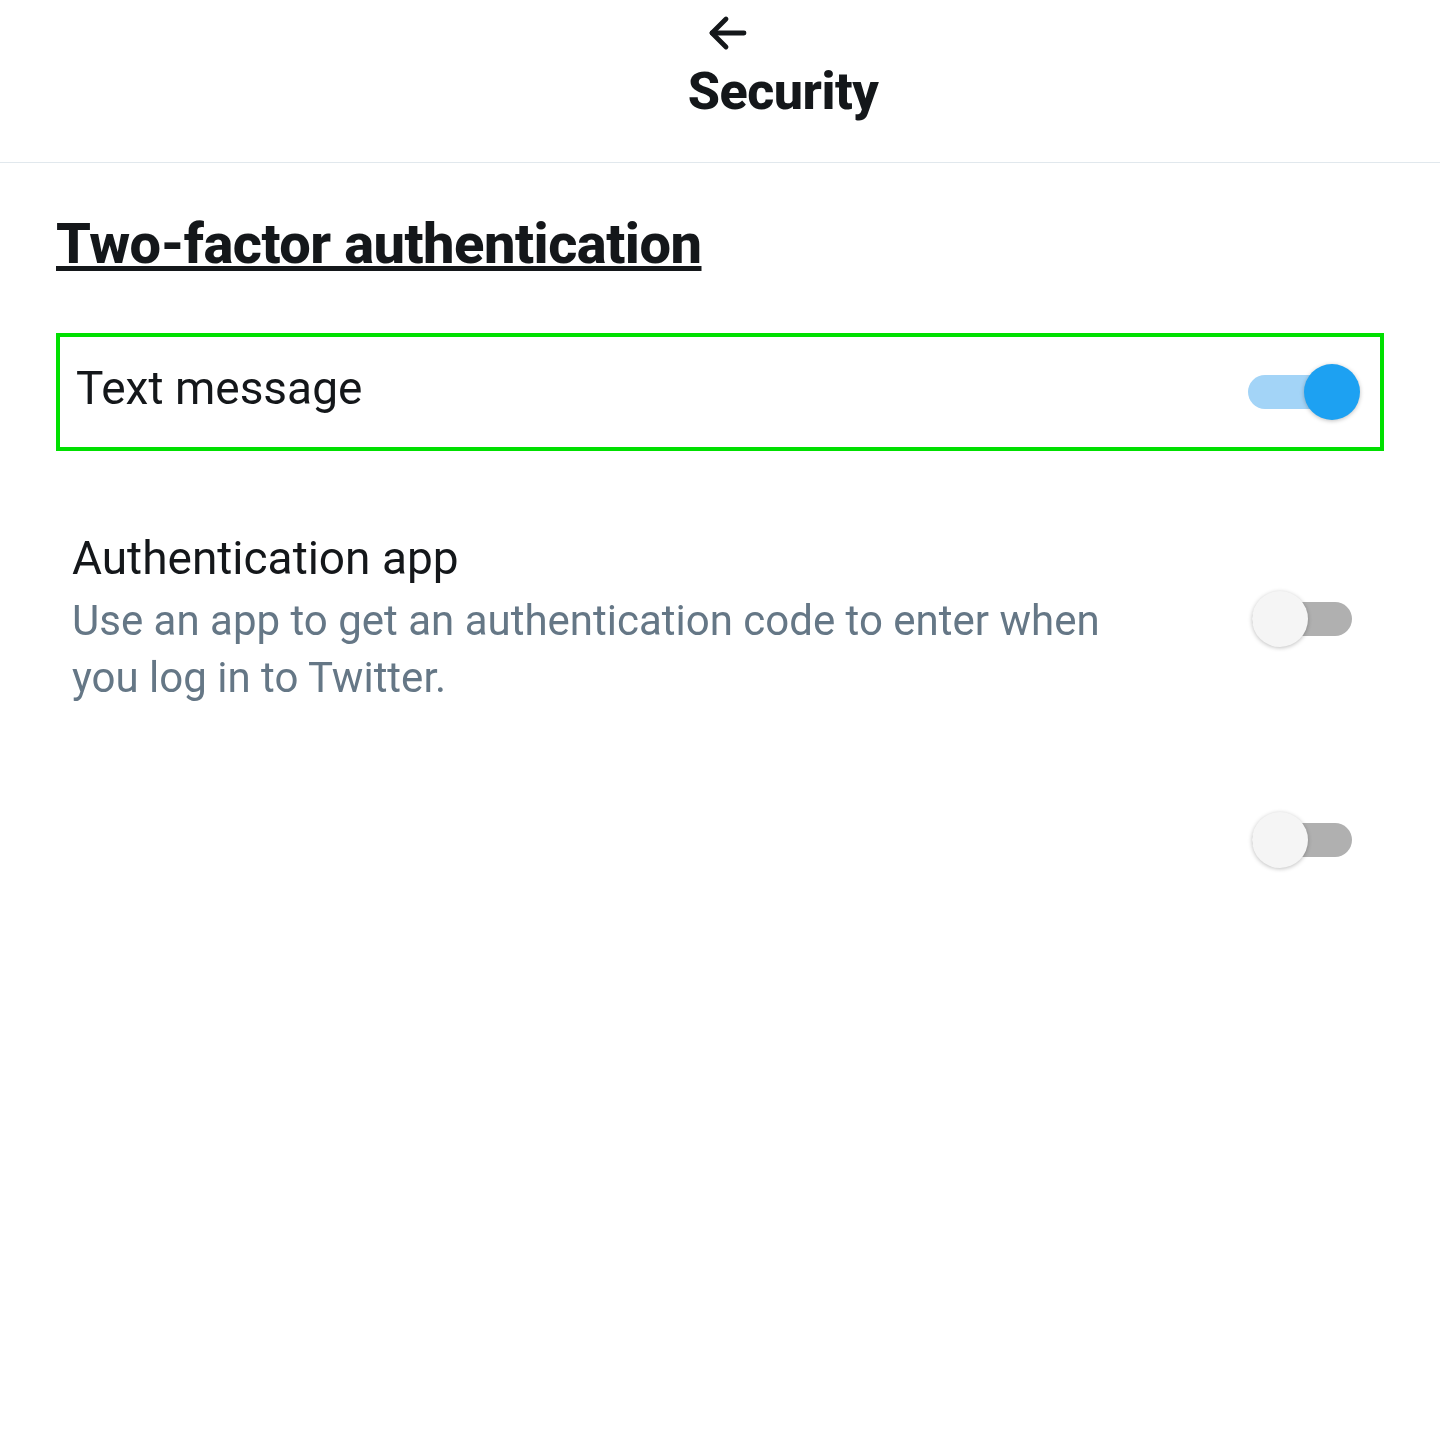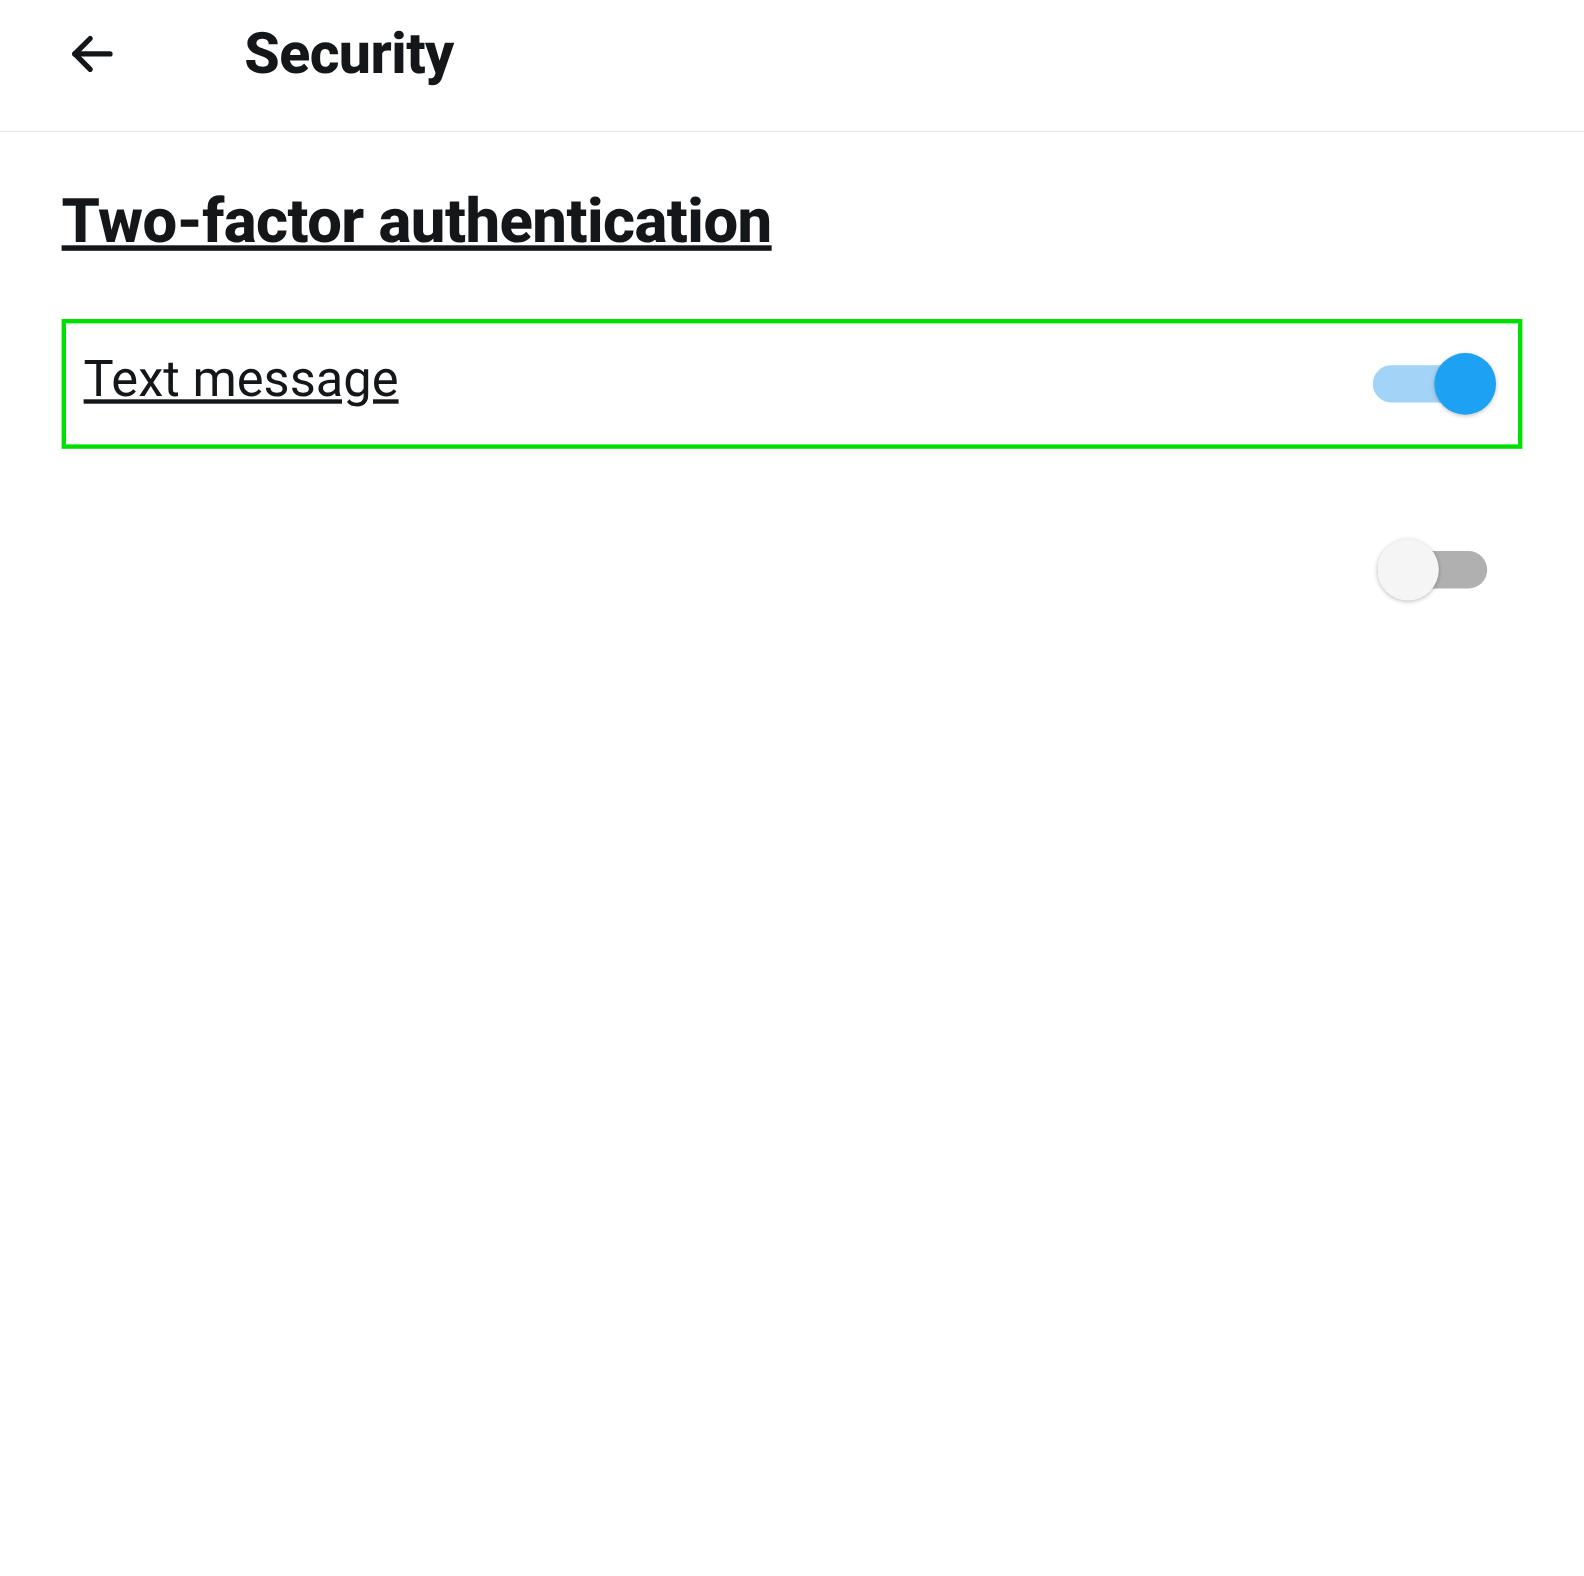--- a/index.html
+++ b/index.html
@@ -5,22 +5,23 @@
   * { box-sizing: border-box; margin: 0; padding: 0; }
   body {
     font-family: -apple-system, BlinkMacSystemFont, "Segoe UI", Roboto, Helvetica, Arial, sans-serif;
     background: #fff;
     color: #14171a;
     width: 1440px;
   }
   .header {
     display: flex;
     align-items: center;
-    padding: 18px 40px 40px 56px;
+    padding: 5px 40px 40px 56px;
     border-bottom: 1px solid #e1e8ed;
+    flex-direction: column;
   }
   .back-btn {
     width: 56px;
     height: 56px;
     display: flex;
     align-items: center;
     justify-content: center;
     cursor: pointer;
     color: #14171a;
   }
@@ -54,21 +55,20 @@
   .option-text {
     flex: 1;
     padding-right: 40px;
     max-width: 1080px;
   }
   .option-title {
     font-size: 46px;
     font-weight: 400;
     color: #14171a;
     margin-bottom: 8px;
-    text-decoration: underline;
   }
   .option-desc {
     font-size: 42px;
     line-height: 1.35;
     color: #657786;
   }
   .learn-more {
     color: #1da1f2;
     cursor: pointer;
   }
@@ -128,20 +128,30 @@
   <div class="option highlighted">
     <div class="option-text">
       <div class="option-title">Text message</div>
     </div>
     <div class="toggle on">
       <div class="toggle-track"></div>
       <div class="toggle-thumb"></div>
     </div>
   </div>
 
+  <div class="option">
+    <div class="option-text">
+      <div class="option-title">Authentication app</div>
+      <div class="option-desc">Use an app to get an authentication code to enter when you log in to Twitter.</div>
+    </div>
+    <div class="toggle">
+      <div class="toggle-track"></div>
+      <div class="toggle-thumb"></div>
+    </div>
+  </div>
 
   <div class="option">
     <div class="option-text">
     </div>
     <div class="toggle">
       <div class="toggle-track"></div>
       <div class="toggle-thumb"></div>
     </div>
   </div>
 

